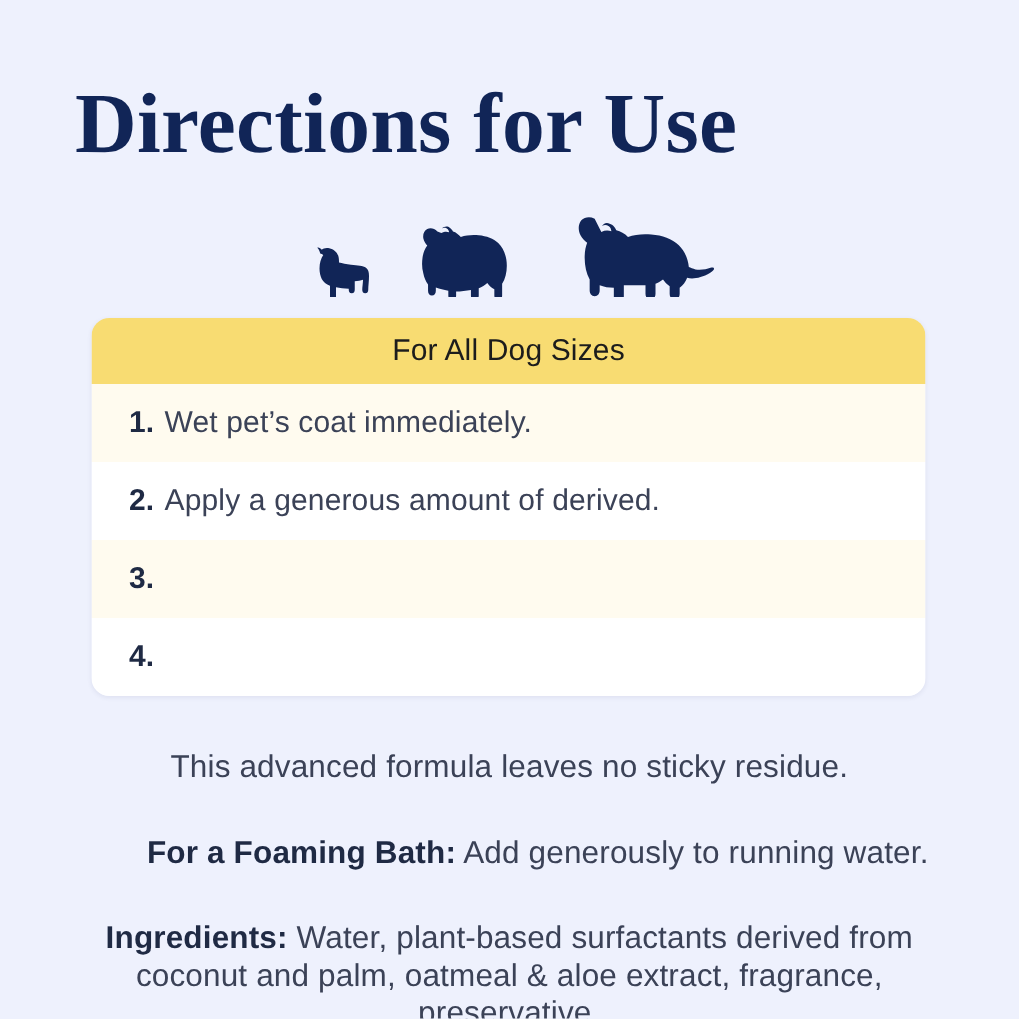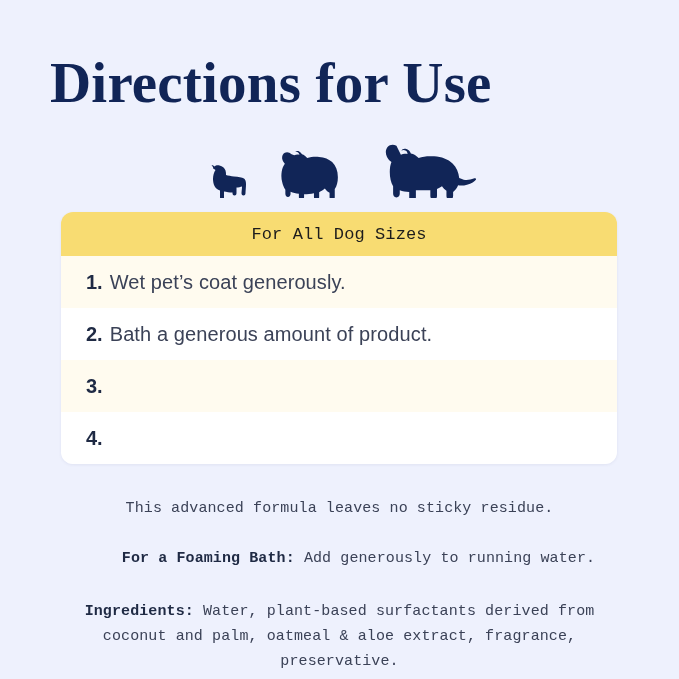--- a/index.html
+++ b/index.html
@@ -64,25 +64,24 @@
   }
 
   .card-header {
     background: #f8dc72;
     height: 44px;
     display: flex;
     align-items: center;
     justify-content: center;
   }
   .card-header-label {
-    font-size: 17px;
+    font-size: 20px;
     font-weight: 500;
     color: #1c1c1c;
     letter-spacing: 0.1px;
-    font-family: Liberation Mono, monospace;
   }
 
   .step-row {
     height: 52px;
     display: flex;
     align-items: center;
     padding-left: 25px;
     background: #ffffff;
   }
   .step-row.alt { background: #fffbef; }
@@ -104,24 +103,23 @@
   
   .notes {
     position: absolute;
     left: 0;
     top: 500px;
     width: 679px;
     text-align: center;
   }
 
   .note-line {
-    font-size: 15px;
+    font-size: 21px;
     color: #3b4257;
     letter-spacing: 0.1px;
-    font-family: Liberation Mono, monospace;
   }
 
   .note-residue { margin-bottom: 0; }
 
   .note-foaming {
     margin-top: 33px;
     margin-left: 38px;
   }
 
   .note-ingredients {
@@ -177,26 +175,26 @@
   </div>
 
   <div class="card">
 
     <div class="card-header">
       <span class="card-header-label">For All Dog Sizes</span>
     </div>
 
     <div class="step-row alt">
       <span class="step-num">1.</span>
-      <span class="step-text">Wet pet’s coat generously.</span>
+      <span class="step-text">Wet pet’s coat immediately.</span>
     </div>
 
     <div class="step-row">
       <span class="step-num">2.</span>
-      <span class="step-text">Bath a generous amount of product.</span>
+      <span class="step-text">Apply a generous amount of derived.</span>
     </div>
 
     <div class="step-row alt">
       <span class="step-num">3.</span>
     </div>
 
     <div class="step-row">
       <span class="step-num">4.</span>
     </div>
 

